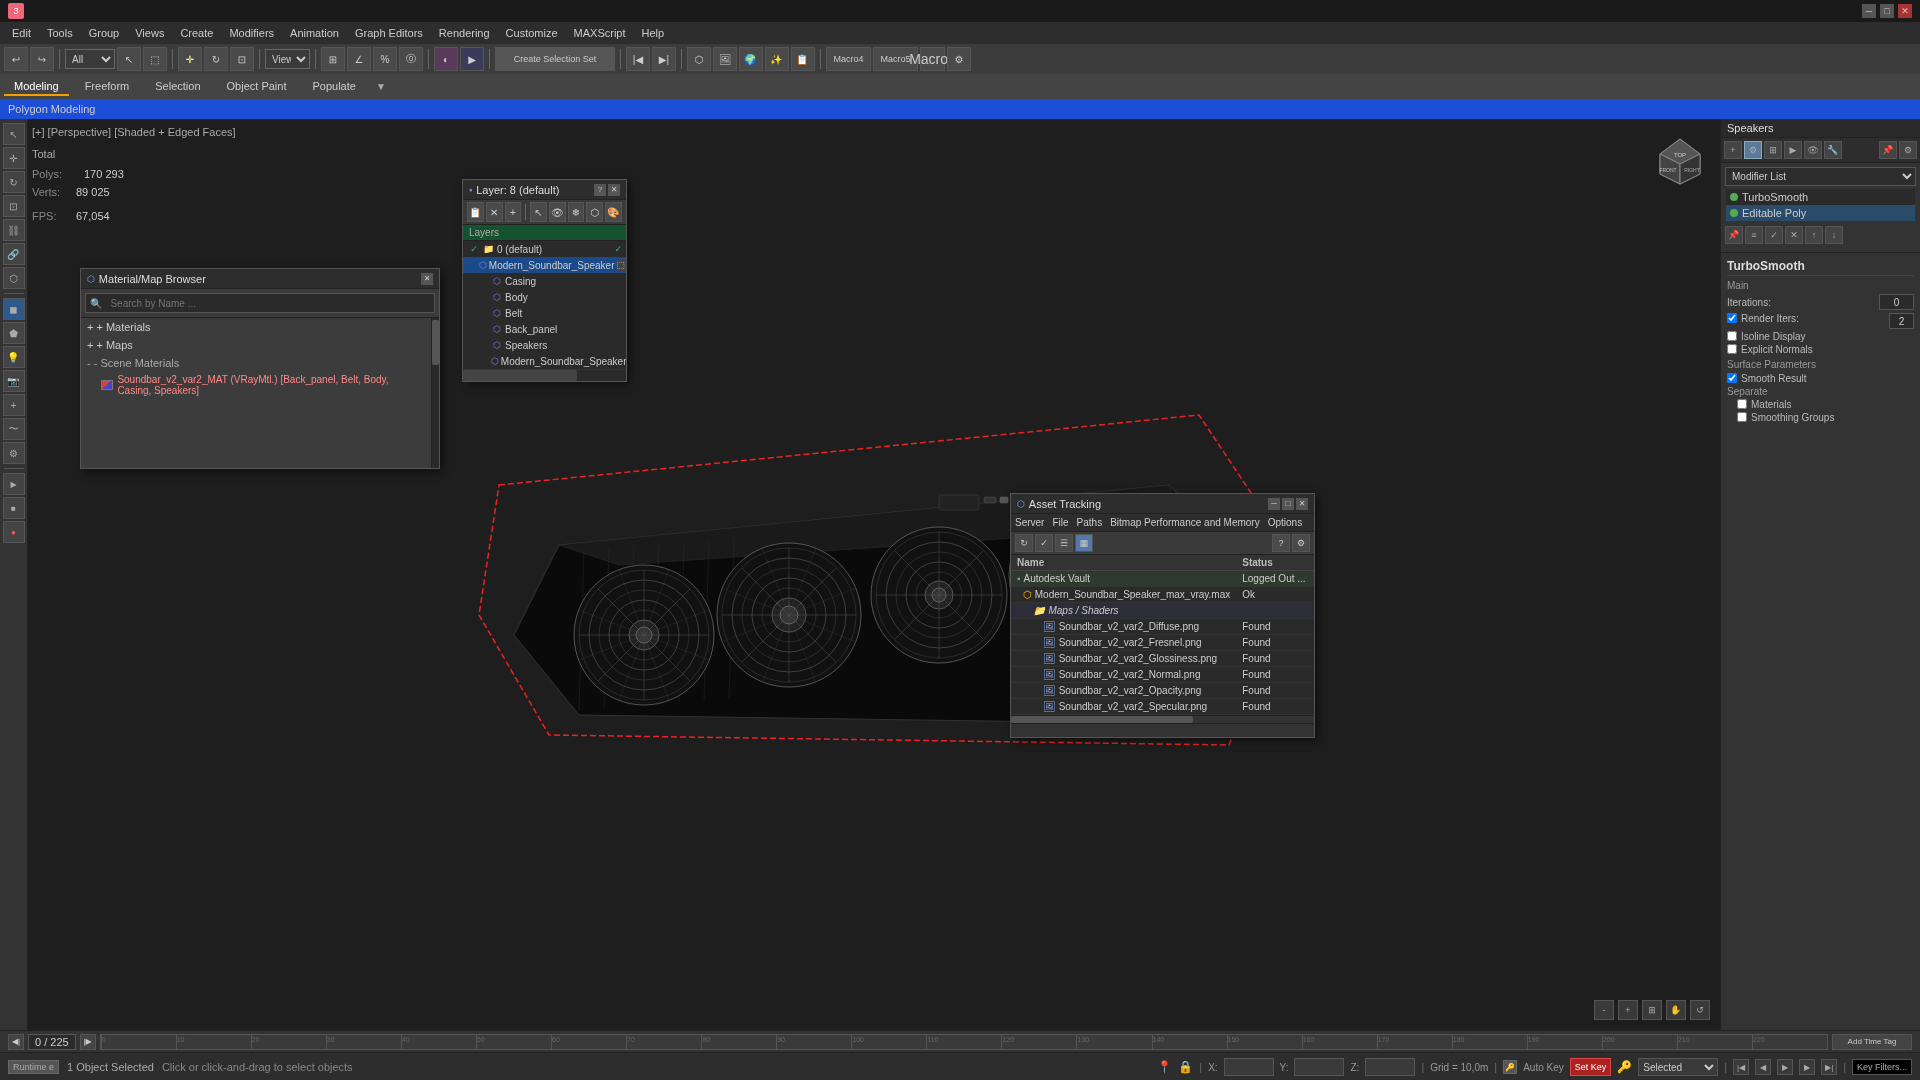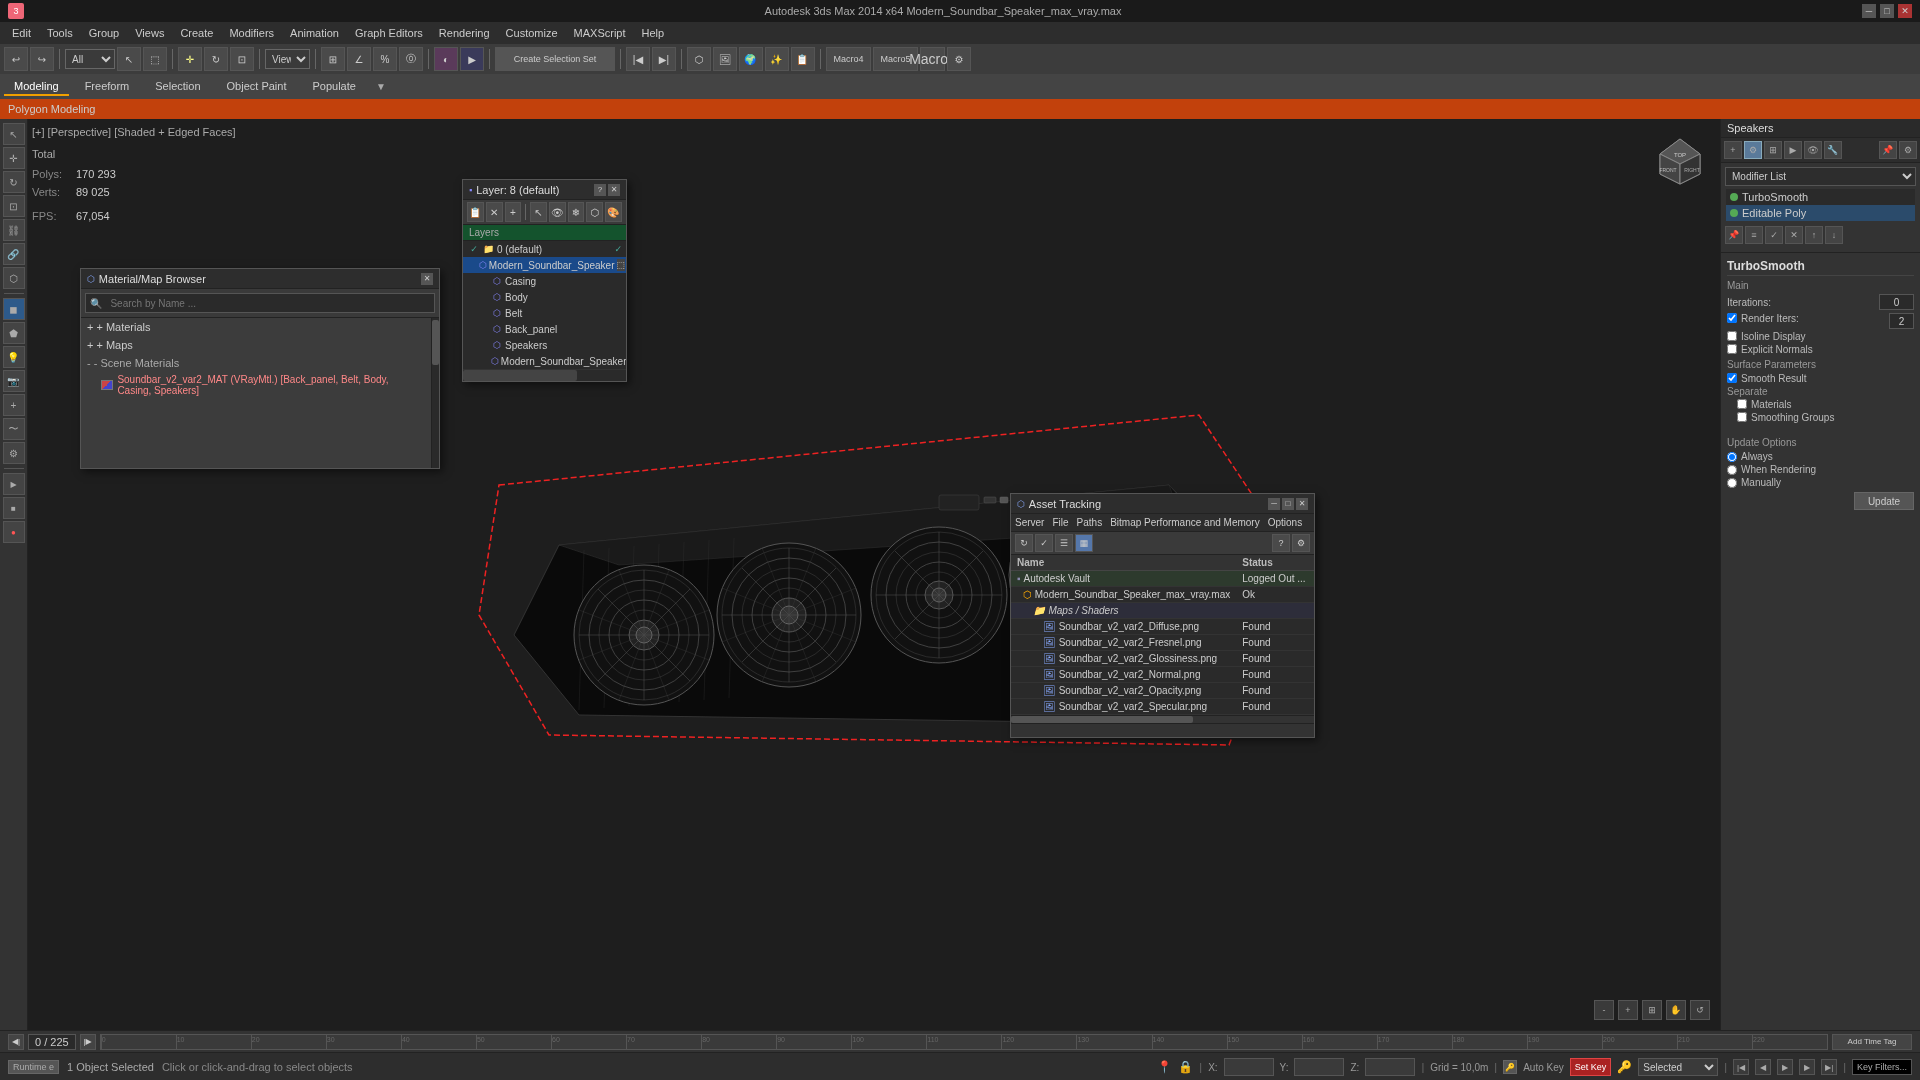--- a/index.html
+++ b/index.html
@@ -136,21 +136,21 @@
     }
     .sec-tab.active {
       color: #fff;
       border-bottom: 2px solid #f0a000;
     }
 
     
     #polygon-bar {
       width: 100%;
       height: 20px;
-      background: #c2410c;
+      background: #1d4ed8;
       display: flex;
       align-items: center;
       padding: 0 8px;
       position: absolute;
       top: 99px;
       left: 0;
       z-index: 100;
     }
     #polygon-bar span {
       font-size: 11px;
@@ -702,21 +702,20 @@
       border-left: 1px solid #222;
     }
   </style>
 </head>
 <body>
 
 <div id="title-bar">
   <div style="display:flex;align-items:center;gap:4px;">
     <div style="width:16px;height:16px;background:#e67;border-radius:2px;font-size:9px;display:flex;align-items:center;justify-content:center;color:#fff;">3</div>
   </div>
-  <div class="title-text">Autodesk 3ds Max  2014 x64    Modern_Soundbar_Speaker_max_vray.max</div>
   <div class="window-controls">
     <button class="win-btn">─</button>
     <button class="win-btn">□</button>
     <button class="win-btn" style="background:#a33;">✕</button>
   </div>
 </div>
 
 <div id="menu-bar">
   <div class="menu-item">Edit</div>
   <div class="menu-item">Tools</div>
@@ -813,21 +812,21 @@
 <div id="viewport">
   <div id="viewport-bg"></div>
 
   <div id="stats-overlay">
     <div style="font-size:11px;color:#aaa;margin-bottom:4px;">[+] [Perspective] [Shaded + Edged Faces]</div>
     <div style="display:flex;gap:12px;">
       <div>
         <span style="color:#aaa;">Total</span>
       </div>
     </div>
-    <div style="display:flex;align-items:center;gap:4px;margin-top:2px;">
+    <div style="display:flex;align-items:center;gap:12px;margin-top:2px;">
       <span style="color:#888;width:40px;">Polys:</span>
       <span style="color:#ccc;">170 293</span>
     </div>
     <div style="display:flex;align-items:center;gap:4px;">
       <span style="color:#888;width:40px;">Verts:</span>
       <span style="color:#ccc;">89 025</span>
     </div>
     <div style="display:flex;align-items:center;gap:4px;margin-top:6px;">
       <span style="color:#888;width:40px;">FPS:</span>
       <span style="color:#ccc;">67,054</span>
@@ -1039,36 +1038,20 @@
     <div class="ts-check" style="padding-left:10px;">
       <input type="checkbox" style="">
       <label>Materials</label>
     </div>
     <div class="ts-check" style="padding-left:10px;">
       <input type="checkbox" style="">
       <label>Smoothing Groups</label>
     </div>
   </div>
 
-  <div class="update-section">
-    <div class="ts-section-title">Update Options</div>
-    <div class="update-radio">
-      <input type="radio" name="update" checked="" style="">
-      <label>Always</label>
-    </div>
-    <div class="update-radio">
-      <input type="radio" name="update" style="">
-      <label>When Rendering</label>
-    </div>
-    <div class="update-radio">
-      <input type="radio" name="update" style="">
-      <label>Manually</label>
-    </div>
-    <button class="update-btn" style="margin-left:auto;display:block;">Update</button>
-  </div>
 </div>
 
 <div class="float-window" id="layer-window" style="top:179px;left:462px;width:165px;">
   <div class="float-titlebar">
     <div class="float-title">
       <span style="font-size:9px;color:#88f;">▪</span>
       <span>Layer: 8 (default)</span>
     </div>
     <div class="float-controls">
       <button class="float-btn">?</button>

